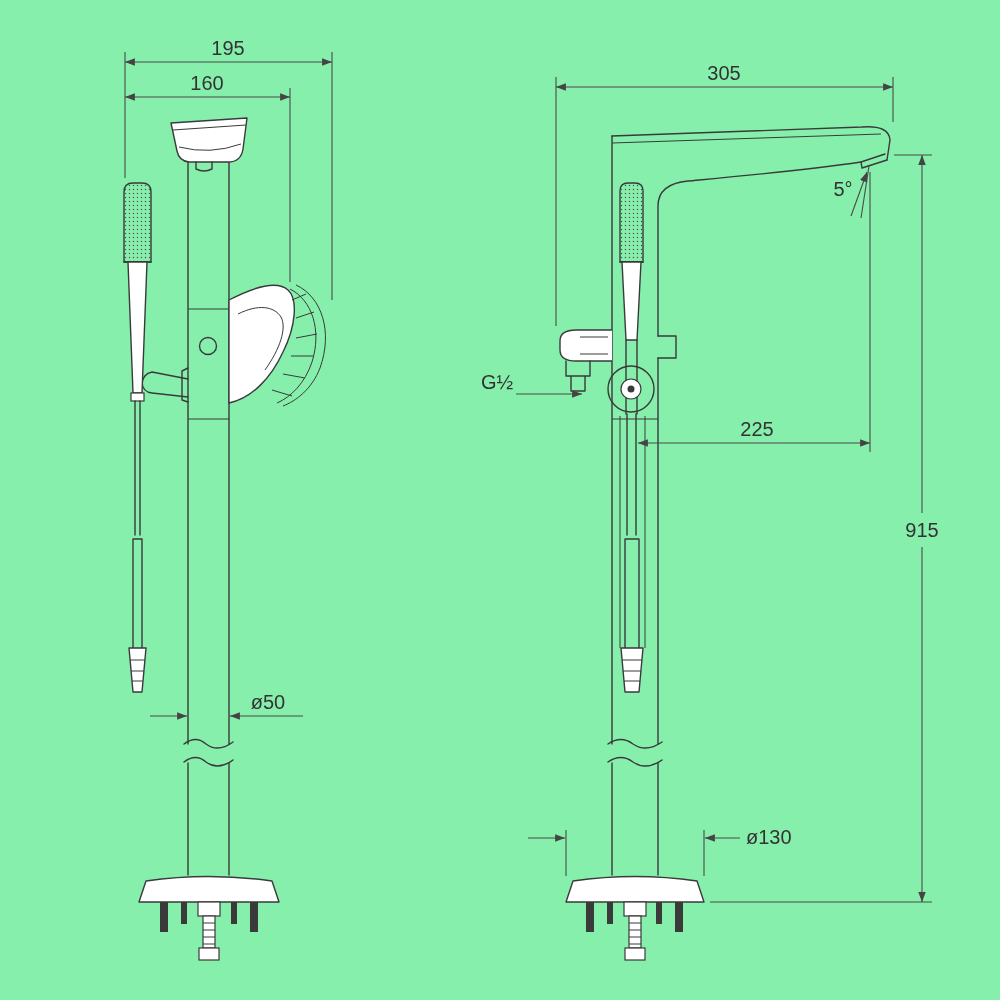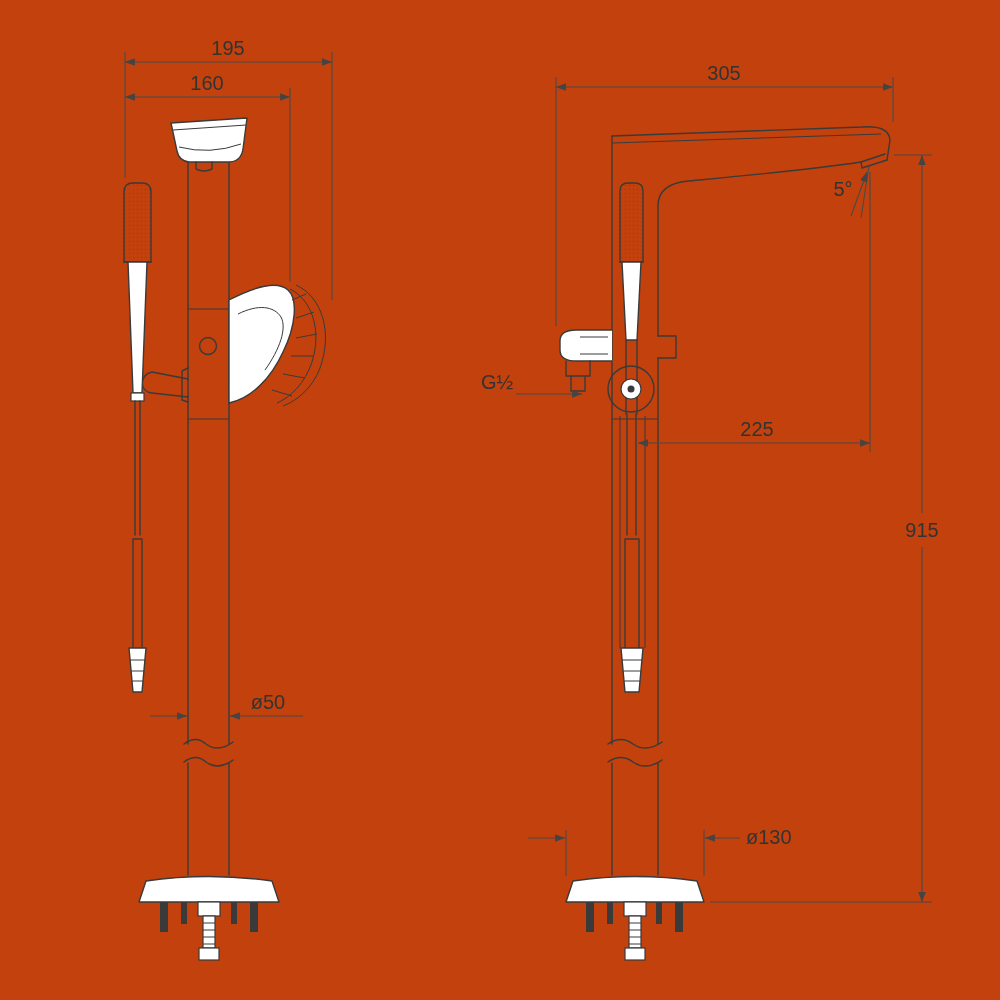--- a/index.html
+++ b/index.html
@@ -1,16 +1,16 @@
 <!DOCTYPE html>
 <html><head>
 <meta charset="utf-8">
 <style>
   html,body { margin:0; padding:0; background:#ffffff; }
-  .canvas { width:1000px; height:1000px; background:#c2410c; position:relative; }
+  .canvas { width:1000px; height:1000px; background:#86efac; position:relative; }
   svg { display:block; }
   .obj  { fill:none; stroke:#3a3a3a; stroke-width:1.4; stroke-linecap:round; stroke-linejoin:round; }
   .objw { fill:#ffffff; stroke:#3a3a3a; stroke-width:1.4; stroke-linejoin:round; }
   .objr { fill:#ffffff; stroke:#3a3a3a; stroke-width:1.2; }
   .thin { fill:none; stroke:#3a3a3a; stroke-width:1; }
   .dim  { fill:none; stroke:#4a4a4a; stroke-width:1.1; }
   .dark { fill:#3a3a3a; stroke:none; }
   .dimtxt { font-family:"Liberation Sans", sans-serif; font-size:20px; fill:#333333; }
 </style>
 </head>

